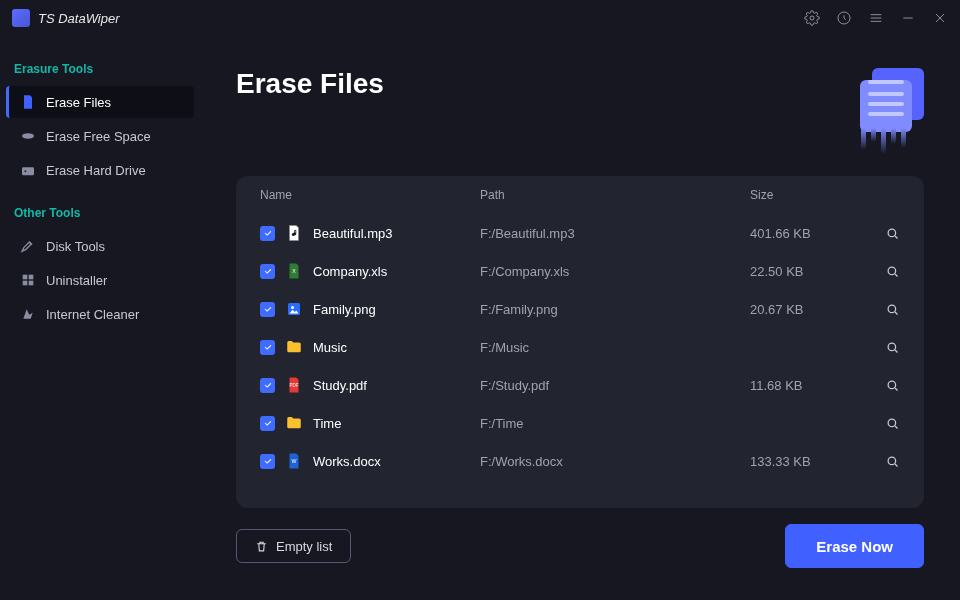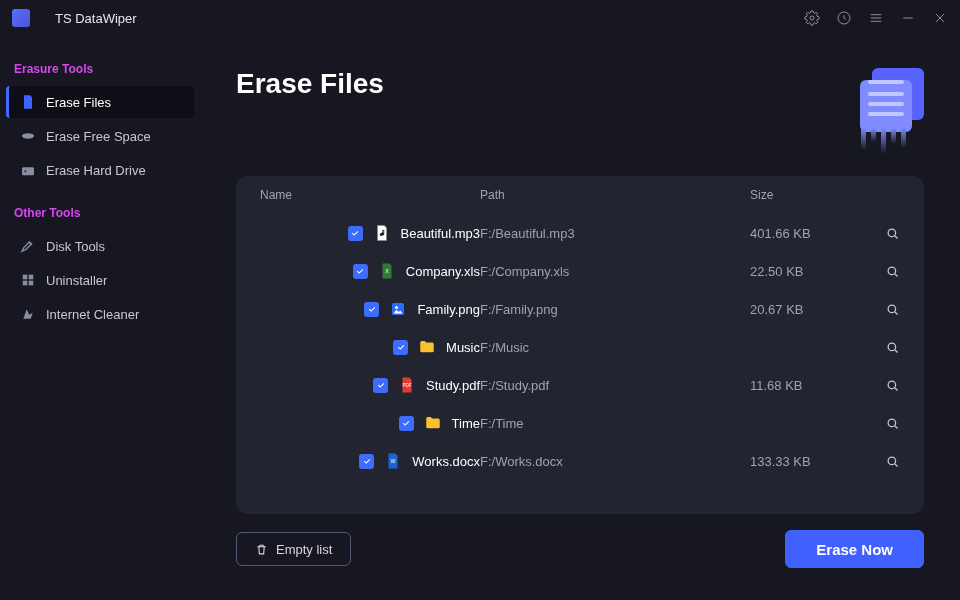--- a/index.html
+++ b/index.html
@@ -8,41 +8,42 @@
   background: #161721;
   font-family: -apple-system, "Segoe UI", Arial, sans-serif;
   color: #e8e8e8;
   overflow: hidden;
   font-size: 13px;
 }
 .titlebar {
   height: 36px;
   display: flex; align-items: center;
   padding: 0 12px;
-  gap: 25px;
+  gap: 8px;
+  font-style: italic;
 }
 .logo {
   width: 18px; height: 18px;
   background: linear-gradient(135deg, #5b6cff, #4a56d6);
   border-radius: 3px;
 }
 .app-title { font-size: 13px; color: #e8e8e8; font-weight: 400; }
 .titlebar-spacer { flex: 1; }
 .titlebar-icons { display: flex; gap: 16px; align-items: center; }
 .tb-icon { width: 16px; height: 16px; display: flex; align-items: center; justify-content: center; cursor: pointer; color: #c8c8d0; }
 .tb-icon svg { width: 16px; height: 16px; stroke: currentColor; fill: none; }
 
 .layout { display: flex; height: calc(100% - 36px); }
 
 .sidebar {
   width: 200px;
   padding: 8px 0;
 }
 .sidebar-head {
-  color: #d946ef;
+  color: #14b8a6;
   font-size: 12px;
   font-weight: 600;
   padding: 18px 14px 8px 14px;
 }
 .sidebar-item {
   display: flex; align-items: center;
   gap: 10px;
   padding: 8px 14px;
   margin: 2px 6px;
   border-radius: 4px;
@@ -122,21 +123,21 @@
   color: #a0a2b0;
   font-size: 12px;
 }
 .row {
   display: grid;
   grid-template-columns: 220px 1fr 110px 40px;
   align-items: center;
   padding: 10px 24px;
   font-size: 13px;
 }
-.row .name-cell { display: flex; align-items: center; gap: 10px; justify-content: flex-end; }
+.row .name-cell { display: flex; align-items: center; gap: 10px; }
 .chk {
   width: 15px; height: 15px;
   background: #3f6cff;
   border-radius: 3px;
   display: flex; align-items: center; justify-content: center;
   flex-shrink: 0;
 }
 .chk svg { width: 10px; height: 10px; stroke: #fff; fill: none; stroke-width: 2.5; }
 .file-ico { width: 18px; height: 18px; display: flex; align-items: center; justify-content: center; flex-shrink: 0; }
 .fname { color: #fff; font-weight: 500; }
@@ -160,21 +161,21 @@
   font-size: 13px;
   cursor: pointer;
 }
 .btn svg { width: 13px; height: 13px; stroke: currentColor; fill: none; stroke-width: 2; }
 .btn-primary {
   background: #4060ff;
   border-color: #4060ff;
   color: #fff;
   font-weight: 600;
   padding: 0 30px;
-  height: 38px;
+  height: 44px;
   font-size: 15px;
 }
 .footer-spacer { flex: 1; }
 </style>
 </head>
 <body>
 
 <div class="titlebar">
   <div class="logo"></div>
   <div class="app-title">TS DataWiper</div>

